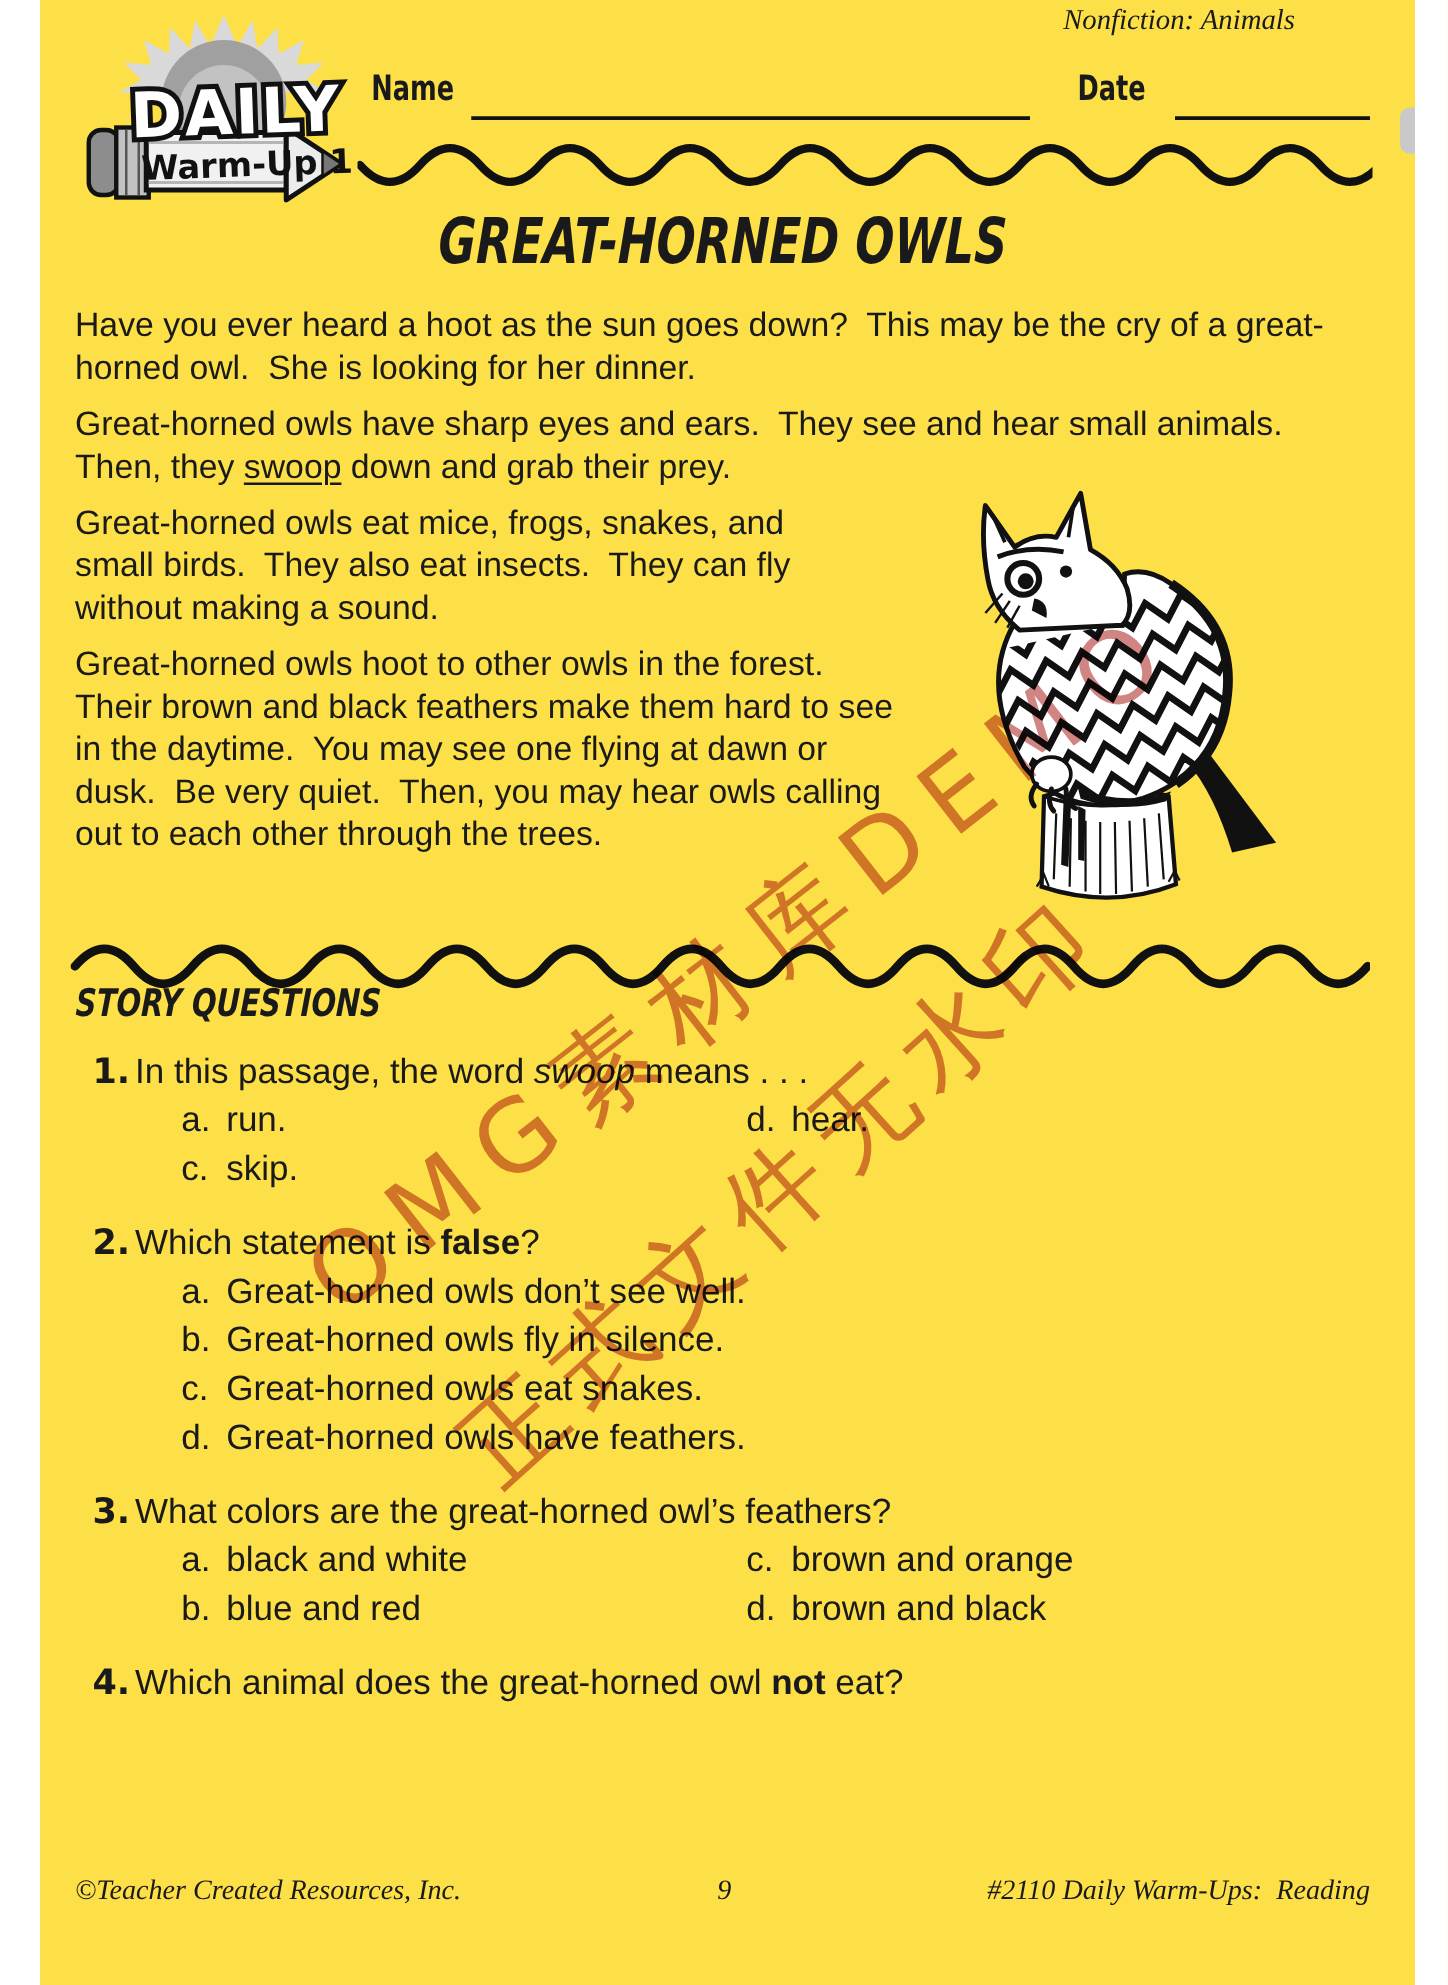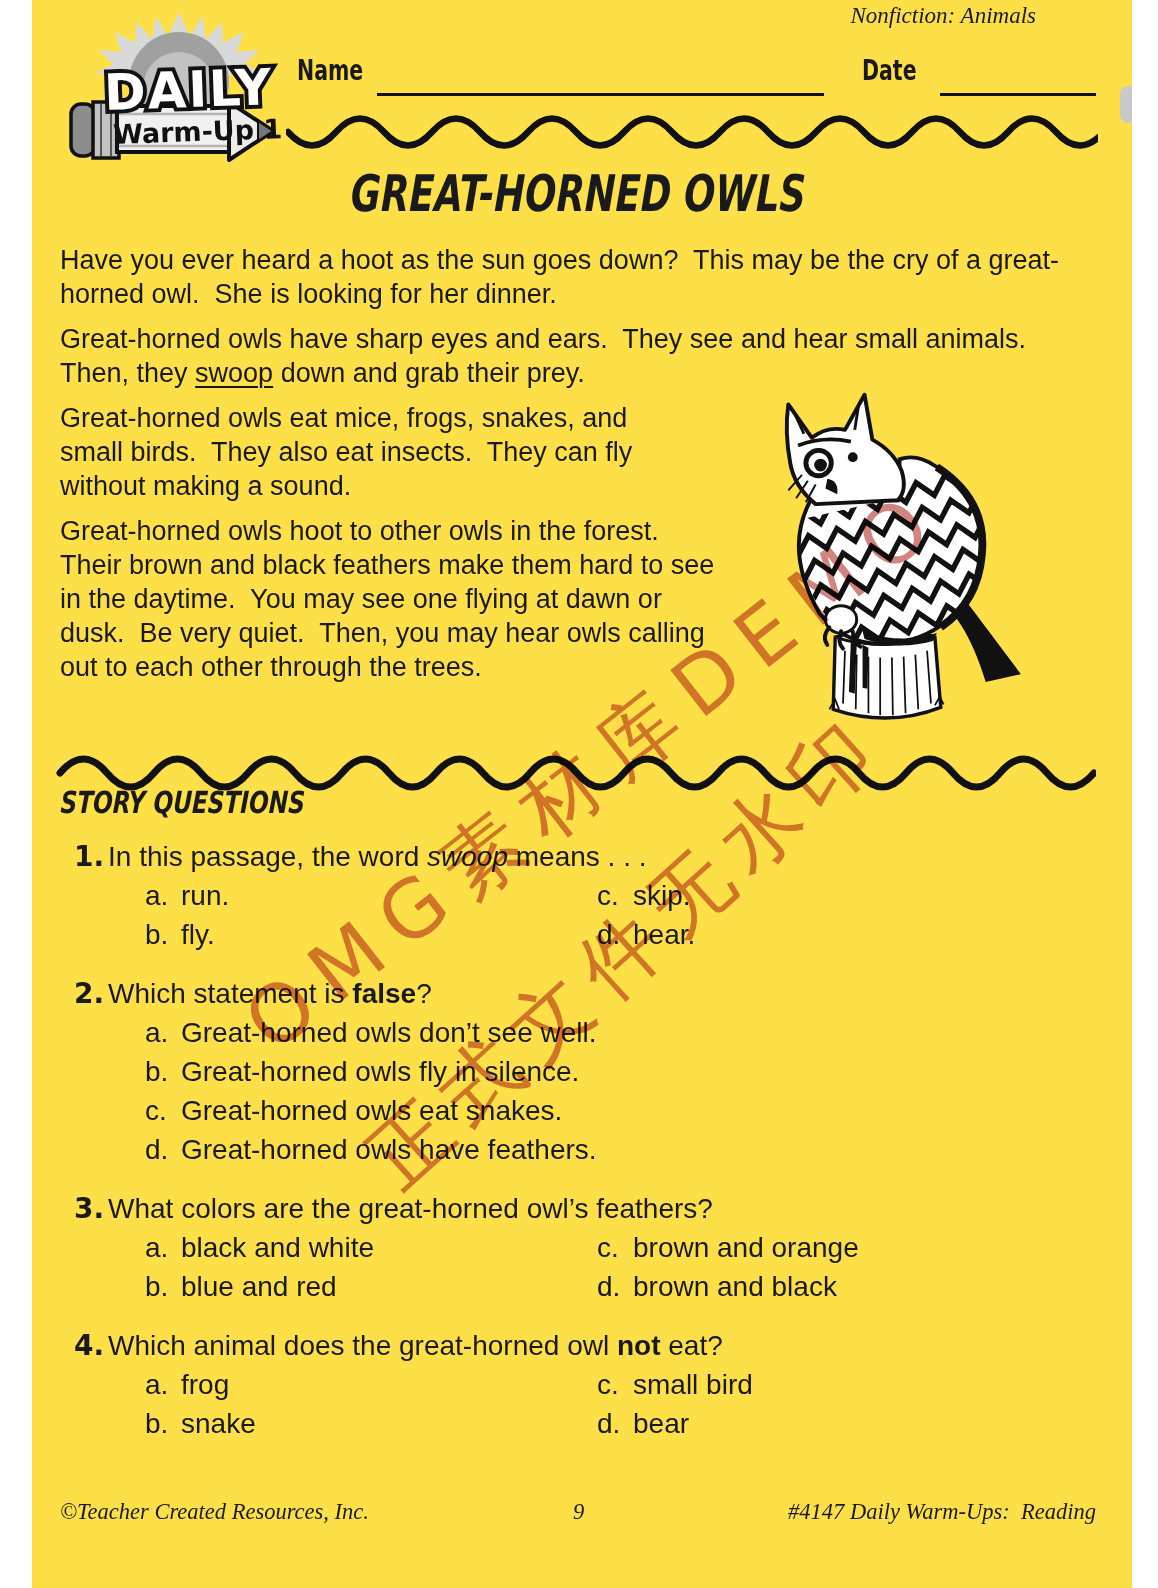--- a/index.html
+++ b/index.html
@@ -293,21 +293,20 @@
 
   <div class="questions">
 
     <div class="question">
       <div class="q-head">
         <span class="q-num">1.</span>
         <span class="q-stem"><span>In this passage, the word </span><span class="em-italic">swoop</span><span> means . . .</span></span>
       </div>
       <div class="options two-col">
         <div class="option"><span class="opt-letter">a.</span><span class="opt-text">run.</span></div>
-        <div class="option"><span class="opt-letter">b.</span><span class="opt-text">fly.</span></div>
         <div class="option"><span class="opt-letter">c.</span><span class="opt-text">skip.</span></div>
         <div class="option"><span class="opt-letter">d.</span><span class="opt-text">hear.</span></div>
       </div>
     </div>
 
     <div class="question">
       <div class="q-head">
         <span class="q-num">2.</span>
         <span class="q-stem"><span>Which statement is </span><span class="em-bold">false</span><span>?</span></span>
       </div>
@@ -330,34 +329,28 @@
         <div class="option"><span class="opt-letter">c.</span><span class="opt-text">brown and orange</span></div>
         <div class="option"><span class="opt-letter">d.</span><span class="opt-text">brown and black</span></div>
       </div>
     </div>
 
     <div class="question">
       <div class="q-head">
         <span class="q-num">4.</span>
         <span class="q-stem"><span>Which animal does the great-horned owl </span><span class="em-bold">not</span><span> eat?</span></span>
       </div>
-      <div class="options two-col">
-        <div class="option"><span class="opt-letter">a.</span><span class="opt-text">frog</span></div>
-        <div class="option"><span class="opt-letter">b.</span><span class="opt-text">snake</span></div>
-        <div class="option"><span class="opt-letter">c.</span><span class="opt-text">small bird</span></div>
-        <div class="option"><span class="opt-letter">d.</span><span class="opt-text">bear</span></div>
-      </div>
     </div>
 
   </div>
 
   <div class="footer">
     <span>©Teacher Created Resources, Inc.</span>
     <span>9</span>
-    <span>#4147 Daily Warm-Ups:  Reading</span>
+    <span>#2110 Daily Warm-Ups:  Reading</span>
   </div>
 
   <div class="wm wm-1">OMG素材库DEMO</div>
   <div class="wm wm-2">正式文件无水印</div>
 
   <div class="scroll-thumb"></div>
 
 </div>
 
 </body></html>

